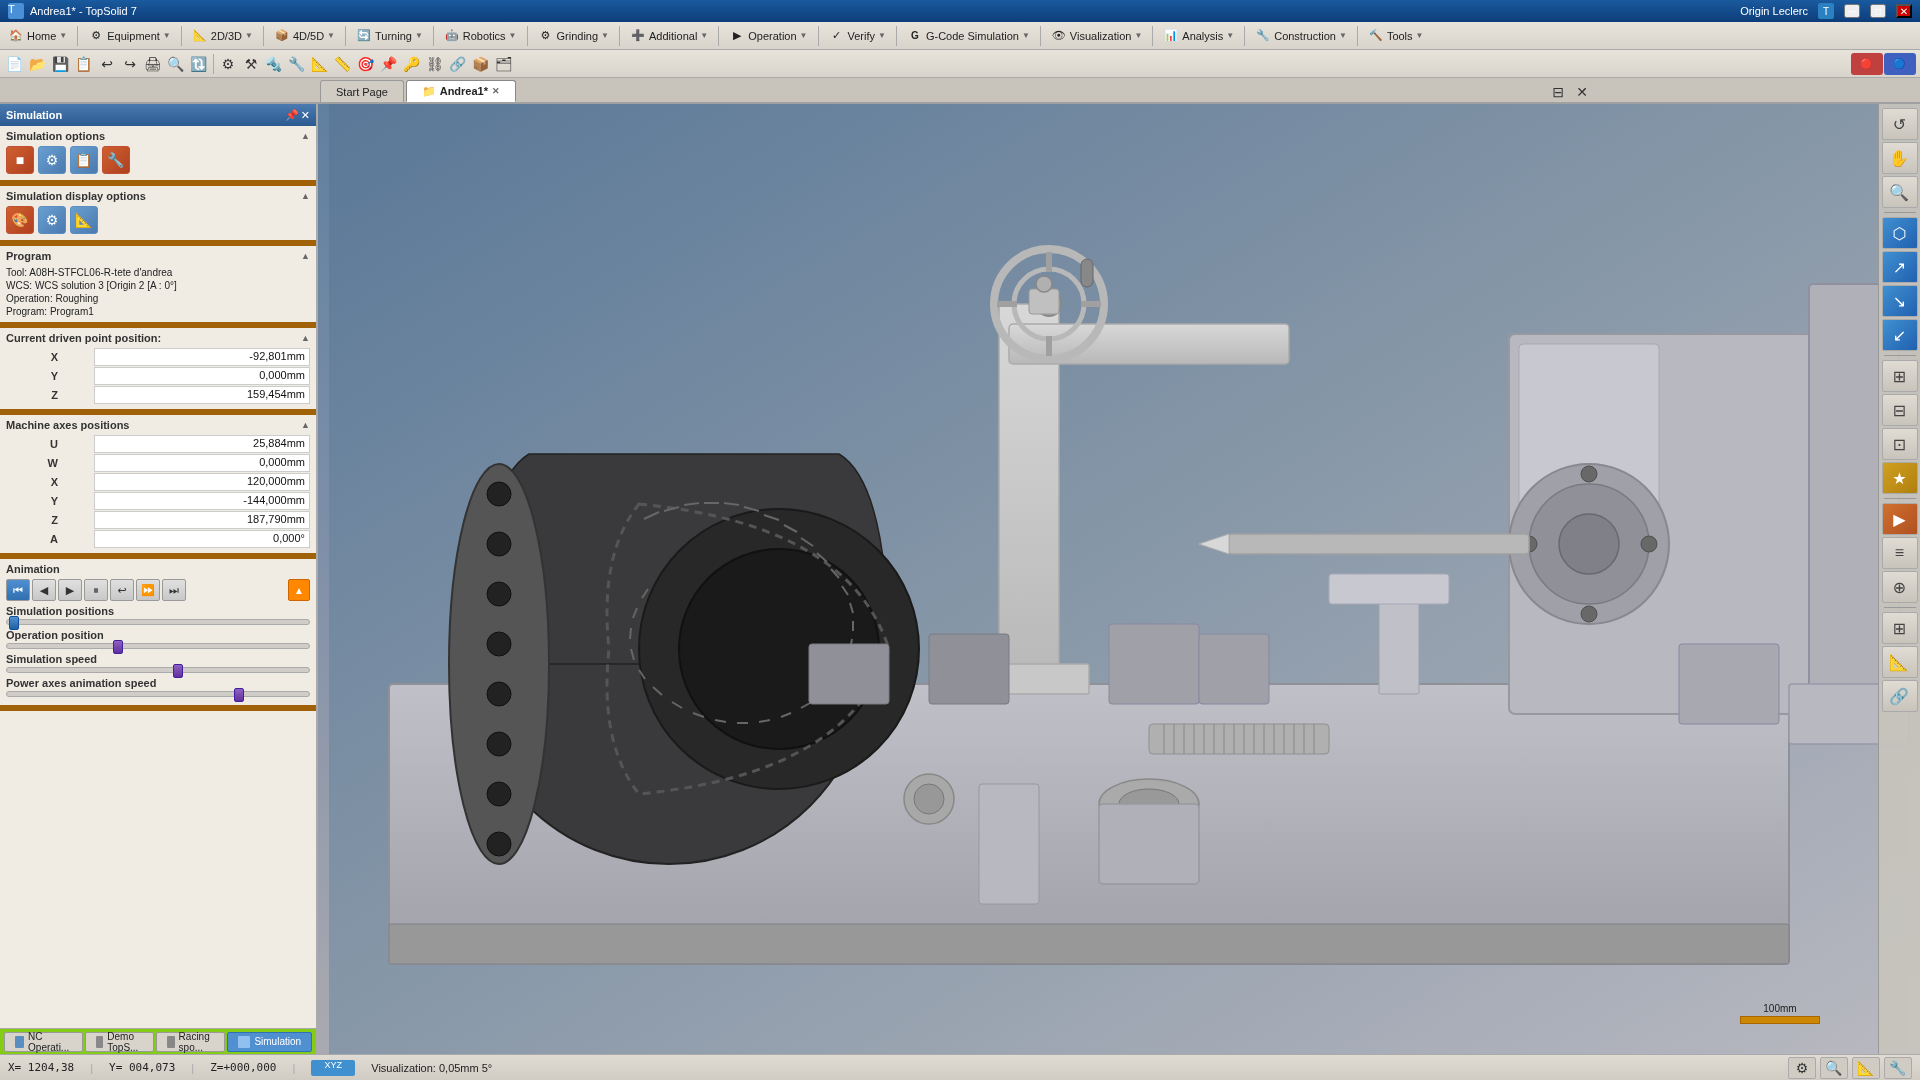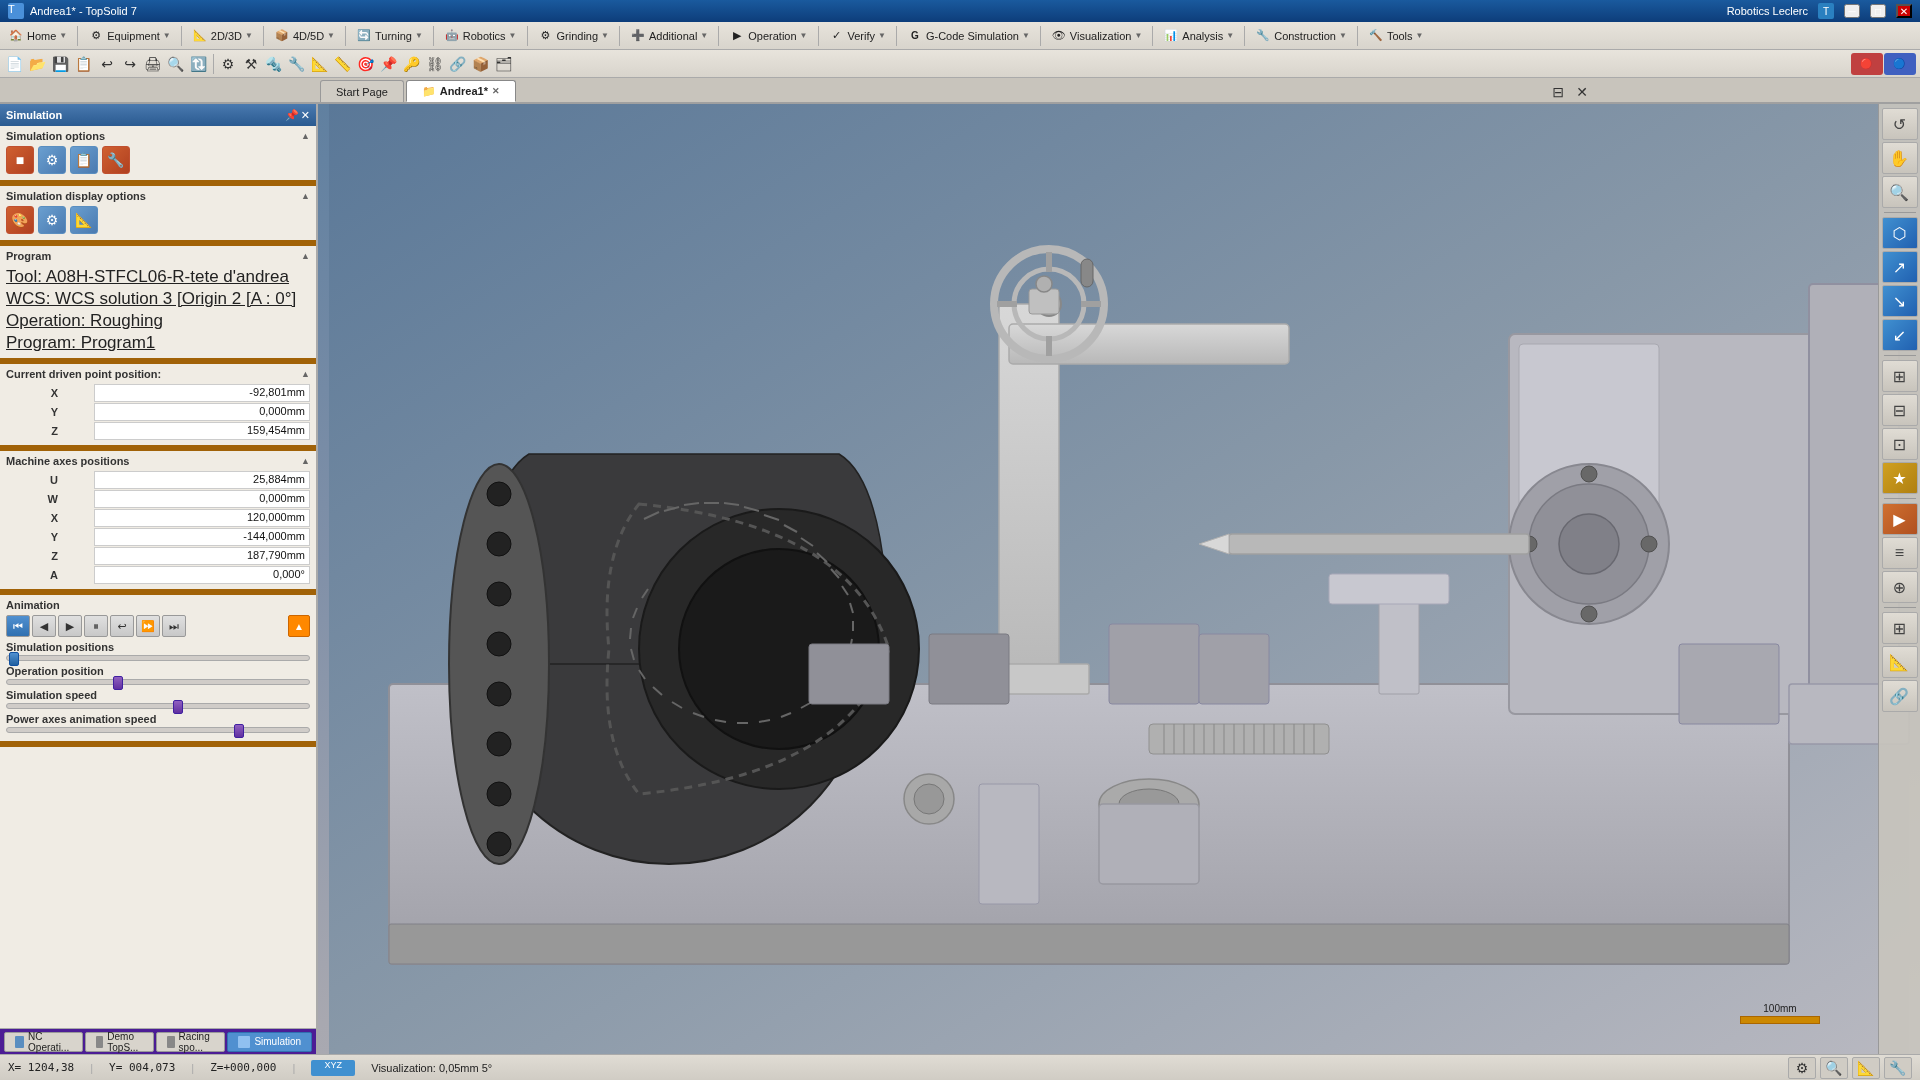--- a/index.html
+++ b/index.html
@@ -134,24 +134,23 @@
       width: 28px; height: 28px;
       background: linear-gradient(135deg, #6a9fd0, #4a7ab0);
       border: 1px solid #5a8ec0;
       border-radius: 3px;
       display: flex; align-items: center; justify-content: center;
       cursor: pointer; font-size: 14px; color: white;
     }
     .sim-icon.orange { background: linear-gradient(135deg, #d06030, #b04020); border-color: #c05030; }
 
     .info-label {
-      font-size: 17px;
+      font-size: 10px;
       color: #222;
       padding: 1px 0;
-      text-decoration: underline;
     }
 
     .data-row {
       display: flex;
       align-items: center;
       margin: 1px 0;
     }
     .data-label {
       width: 60px;
       text-align: right;
@@ -241,21 +240,21 @@
       border: 1px solid #1050a0;
       border-radius: 2px;
       position: absolute;
       top: -4px;
       cursor: pointer;
     }
 
     
     #bottom-tabs {
       height: 26px;
-      background: #4c1d95;
+      background: #84cc16;
       display: flex;
       align-items: center;
       padding: 0 4px;
       border-top: 1px solid #aaa;
       gap: 2px;
       position: absolute;
       bottom: 0;
       left: 0;
       right: 0;
     }
@@ -389,21 +388,21 @@
   </style>
 </head>
 <body>
 
 <div id="titlebar">
   <div id="titlebar-left">
     <span class="title-icon">T</span>
     <span>Andrea1* - TopSolid 7</span>
   </div>
   <div id="titlebar-right">
-    <span>Robotics Leclerc</span>
+    <span>Origin Leclerc</span>
     <div class="title-icon" style="background:#2a80c0;font-size:10px;color:white;display:flex;align-items:center;justify-content:center;">T</div>
     <button class="win-btn">─</button>
     <button class="win-btn">□</button>
     <button class="win-btn" style="background:#c00;">✕</button>
   </div>
 </div>
 
 <div id="menubar">
   <div class="menu-item">
     <span class="menu-icon">🏠</span>

